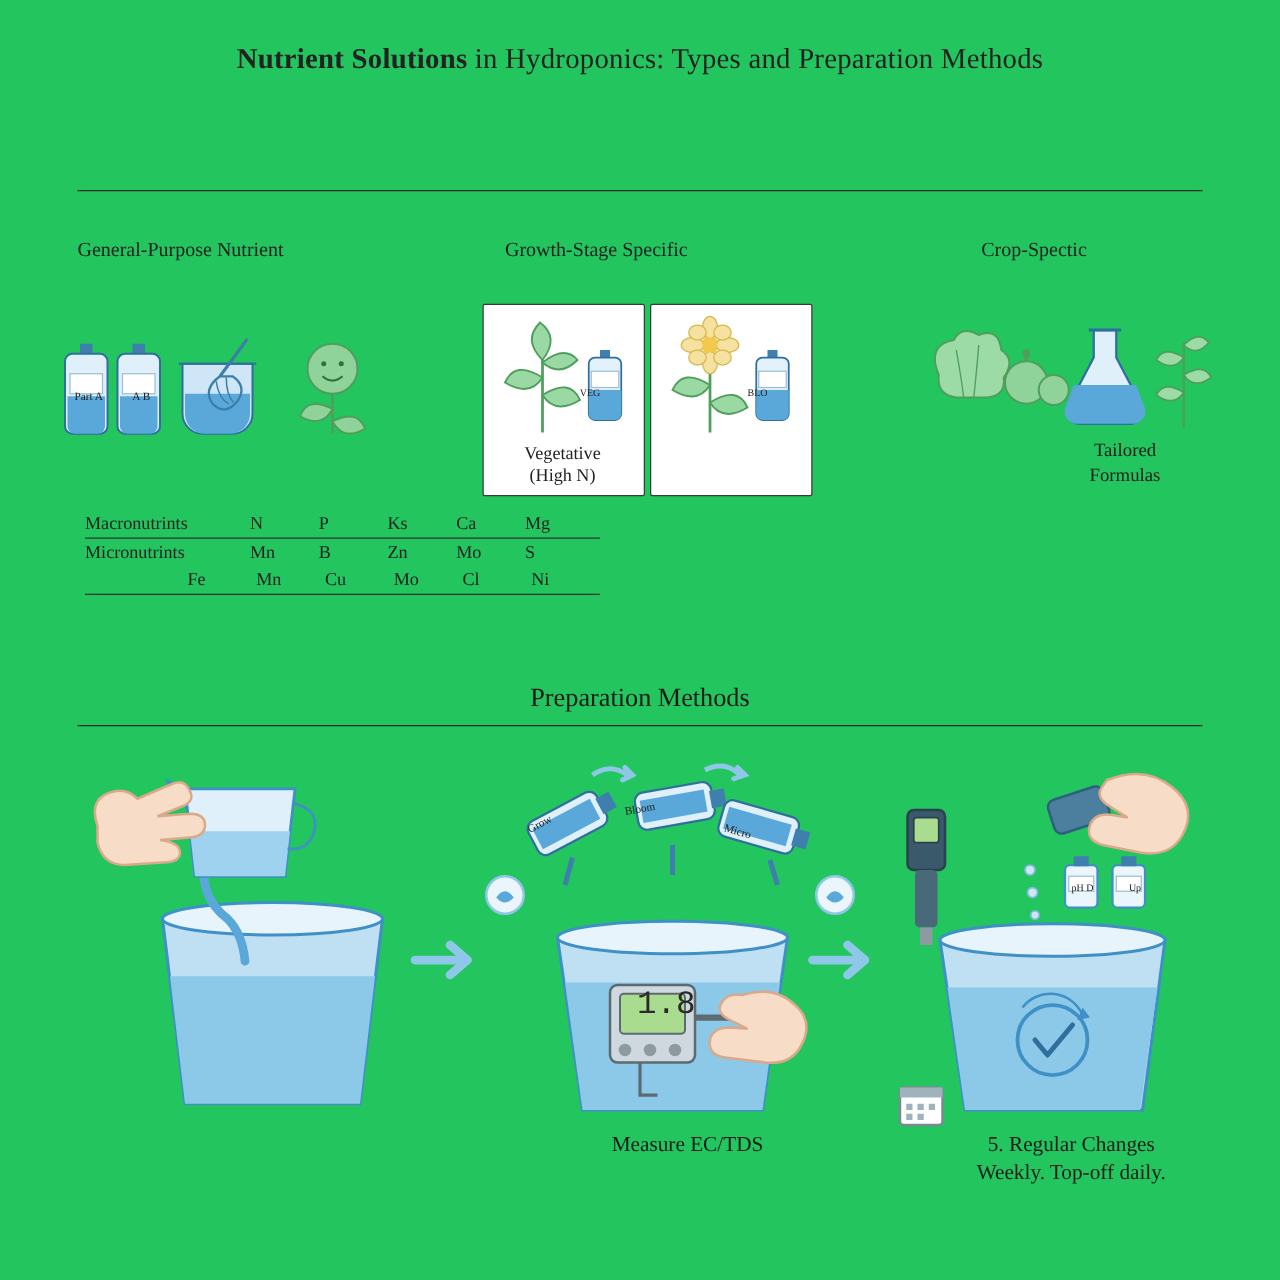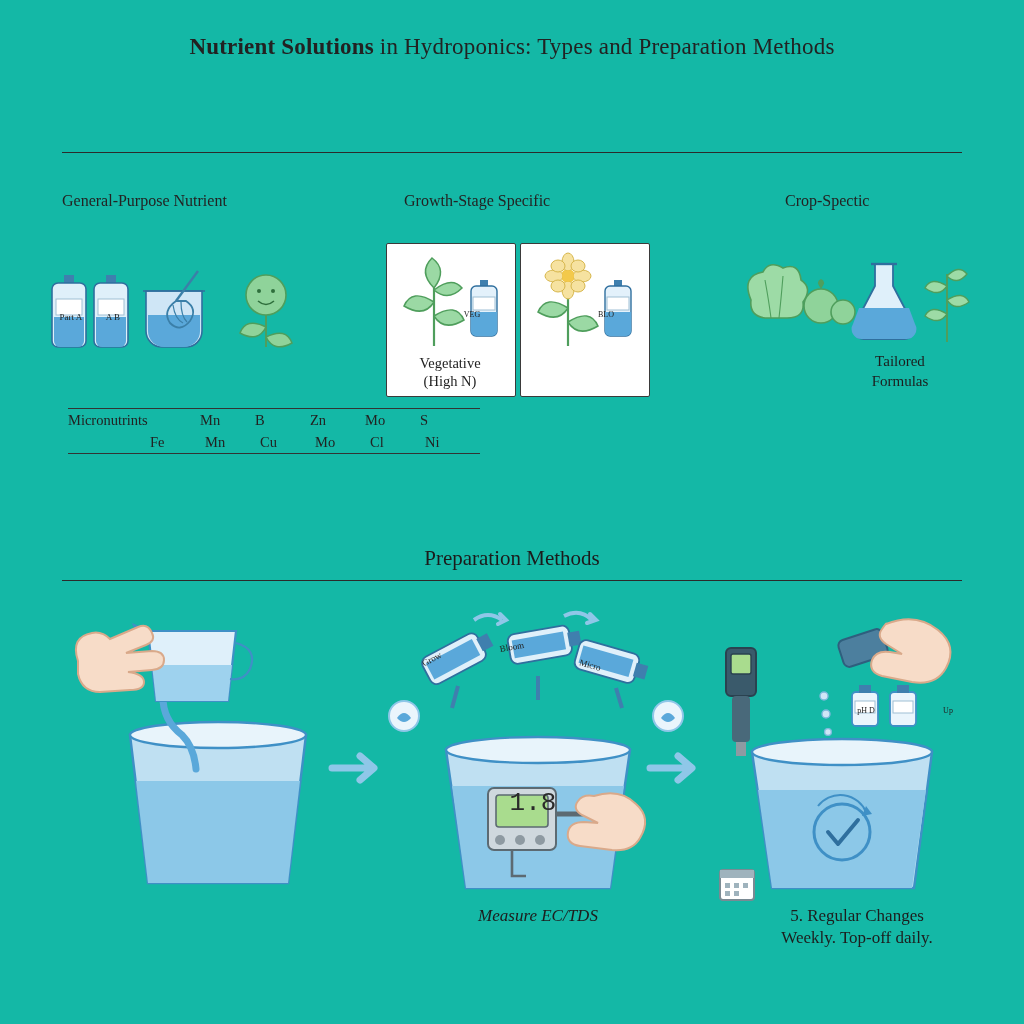--- a/index.html
+++ b/index.html
@@ -11,21 +11,21 @@
     width: 1024px;
     height: 1024px;
     font-family: "Liberation Serif", serif;
     color: #222;
     position: relative;
     overflow: hidden;
   }
   .page {
     position: absolute;
     inset: 0;
-    background: #14b8a6;
+    background: #22c55e;
   }
 
   
   .main-title {
     position: absolute;
     top: 34px;
     left: 0;
     width: 100%;
     text-align: center;
     font-size: 23px;
@@ -244,20 +244,30 @@
       <path d="M212 64 q-16 -10 -22 2 q14 10 22 -2z" fill="#9ddba6" stroke="#4f9e5c" stroke-width="1.4"></path>
       <path d="M212 26 q12 -12 20 -2 q-10 12 -20 2z" fill="#9ddba6" stroke="#4f9e5c" stroke-width="1.4"></path>
     </g>
   </svg>
   <div class="caption" style="left:800px; top:352px; width:200px; font-size:15px;">
     <span>Tailored</span><br>
     <span>Formulas</span>
   </div>
 
   <div class="nutrient-table">
+    <div class="nt-row">
+      <div class="nt-label">Macronutrints</div>
+      <div class="nt-cells">
+        <span>N</span>
+        <span>P</span>
+        <span>Ks</span>
+        <span>Ca</span>
+        <span>Mg</span>
+      </div>
+    </div>
     <div class="nt-line"></div>
     <div class="nt-row">
       <div class="nt-label">Micronutrints</div>
       <div class="nt-cells">
         <span>Mn</span>
         <span>B</span>
         <span>Zn</span>
         <span>Mo</span>
         <span>S</span>
       </div>
@@ -342,21 +352,21 @@
     <circle cx="152" cy="240" r="5" fill="#8e9aa2"></circle>
     <path d="M124 250 v26 h14" stroke="#5c6a72" stroke-width="2.6" fill="none"></path>
 
     <path d="M168 214 h44" stroke="#5c6a72" stroke-width="5"></path>
     <path d="M206 196 q26 -8 42 8 q16 14 4 34 q-8 14 -28 12 l-32 -4 q-14 -2 -12 -14 q2 -10 16 -10 l14 1 l-16 -8 q-10 -6 -4 -14 q5 -7 16 -5z" fill="#f7dcc8" stroke="#d9a98a" stroke-width="2"></path>
   </svg>
   <div class="abs" style="left:498px; top:788px; width:70px; text-align:center; font-family:'Liberation Mono',monospace; font-size:26px; color:#2a2a2a; font-weight:normal;">1.8</div>
   <div class="lbl" style="left:400px; top:654px; width:64px; font-size:9px; transform:rotate(-28deg);">Grow</div>
   <div class="lbl" style="left:480px; top:642px; width:64px; font-size:9px; transform:rotate(-10deg);">Bloom</div>
   <div class="lbl" style="left:558px; top:660px; width:64px; font-size:9px; transform:rotate(16deg);">Micro</div>
-  <div class="caption" style="left:388px; top:905px; width:300px;font-style:italic;">Measure EC/TDS</div>
+  <div class="caption" style="left:400px; top:905px; width:300px;">Measure EC/TDS</div>
 
   <svg class="abs" style="left:648px; top:748px;" width="56" height="40" viewBox="0 0 56 40">
     <path d="M2 20 h34 M30 8 l14 12 l-14 12" stroke="#8fc7e8" stroke-width="7" fill="none" stroke-linecap="round" stroke-linejoin="round"></path>
   </svg>
 
   <svg class="abs" style="left:700px; top:600px;" width="290" height="290" viewBox="0 0 290 290">
 
     <path d="M52 152 h180 l-18 136 h-142 z" fill="#bfe0f2" stroke="#3f90c6" stroke-width="2.4"></path>
     <path d="M58 190 h168 l-14 98 h-140 z" fill="#8cc8e8"></path>
     <ellipse cx="142" cy="152" rx="90" ry="13" fill="#e8f4fb" stroke="#3f90c6" stroke-width="2.4"></ellipse>
@@ -393,19 +403,19 @@
     <rect x="20" y="270" width="34" height="8" fill="#9fb3bd"></rect>
     <g fill="#9fb3bd">
       <rect x="25" y="283" width="5" height="5"></rect>
         <rect x="34" y="283" width="5" height="5"></rect>
         <rect x="43" y="283" width="5" height="5"></rect>
       <rect x="25" y="291" width="5" height="5"></rect>
         <rect x="34" y="291" width="5" height="5"></rect>
     </g>
   </svg>
   <div class="lbl" style="left:852px; top:706px; width:28px; font-size:8px;">pH D</div>
-  <div class="lbl" style="left:934px; top:706px; width:28px; font-size:8px;">Up</div>
+  <div class="lbl" style="left:894px; top:706px; width:28px; font-size:8px;">Up</div>
   <div class="caption" style="left:712px; top:905px; width:290px;">
     <span>5. Regular Changes</span><br>
     <span>Weekly. Top-off daily.</span>
   </div>
 
 </div>
 
 </body></html>

